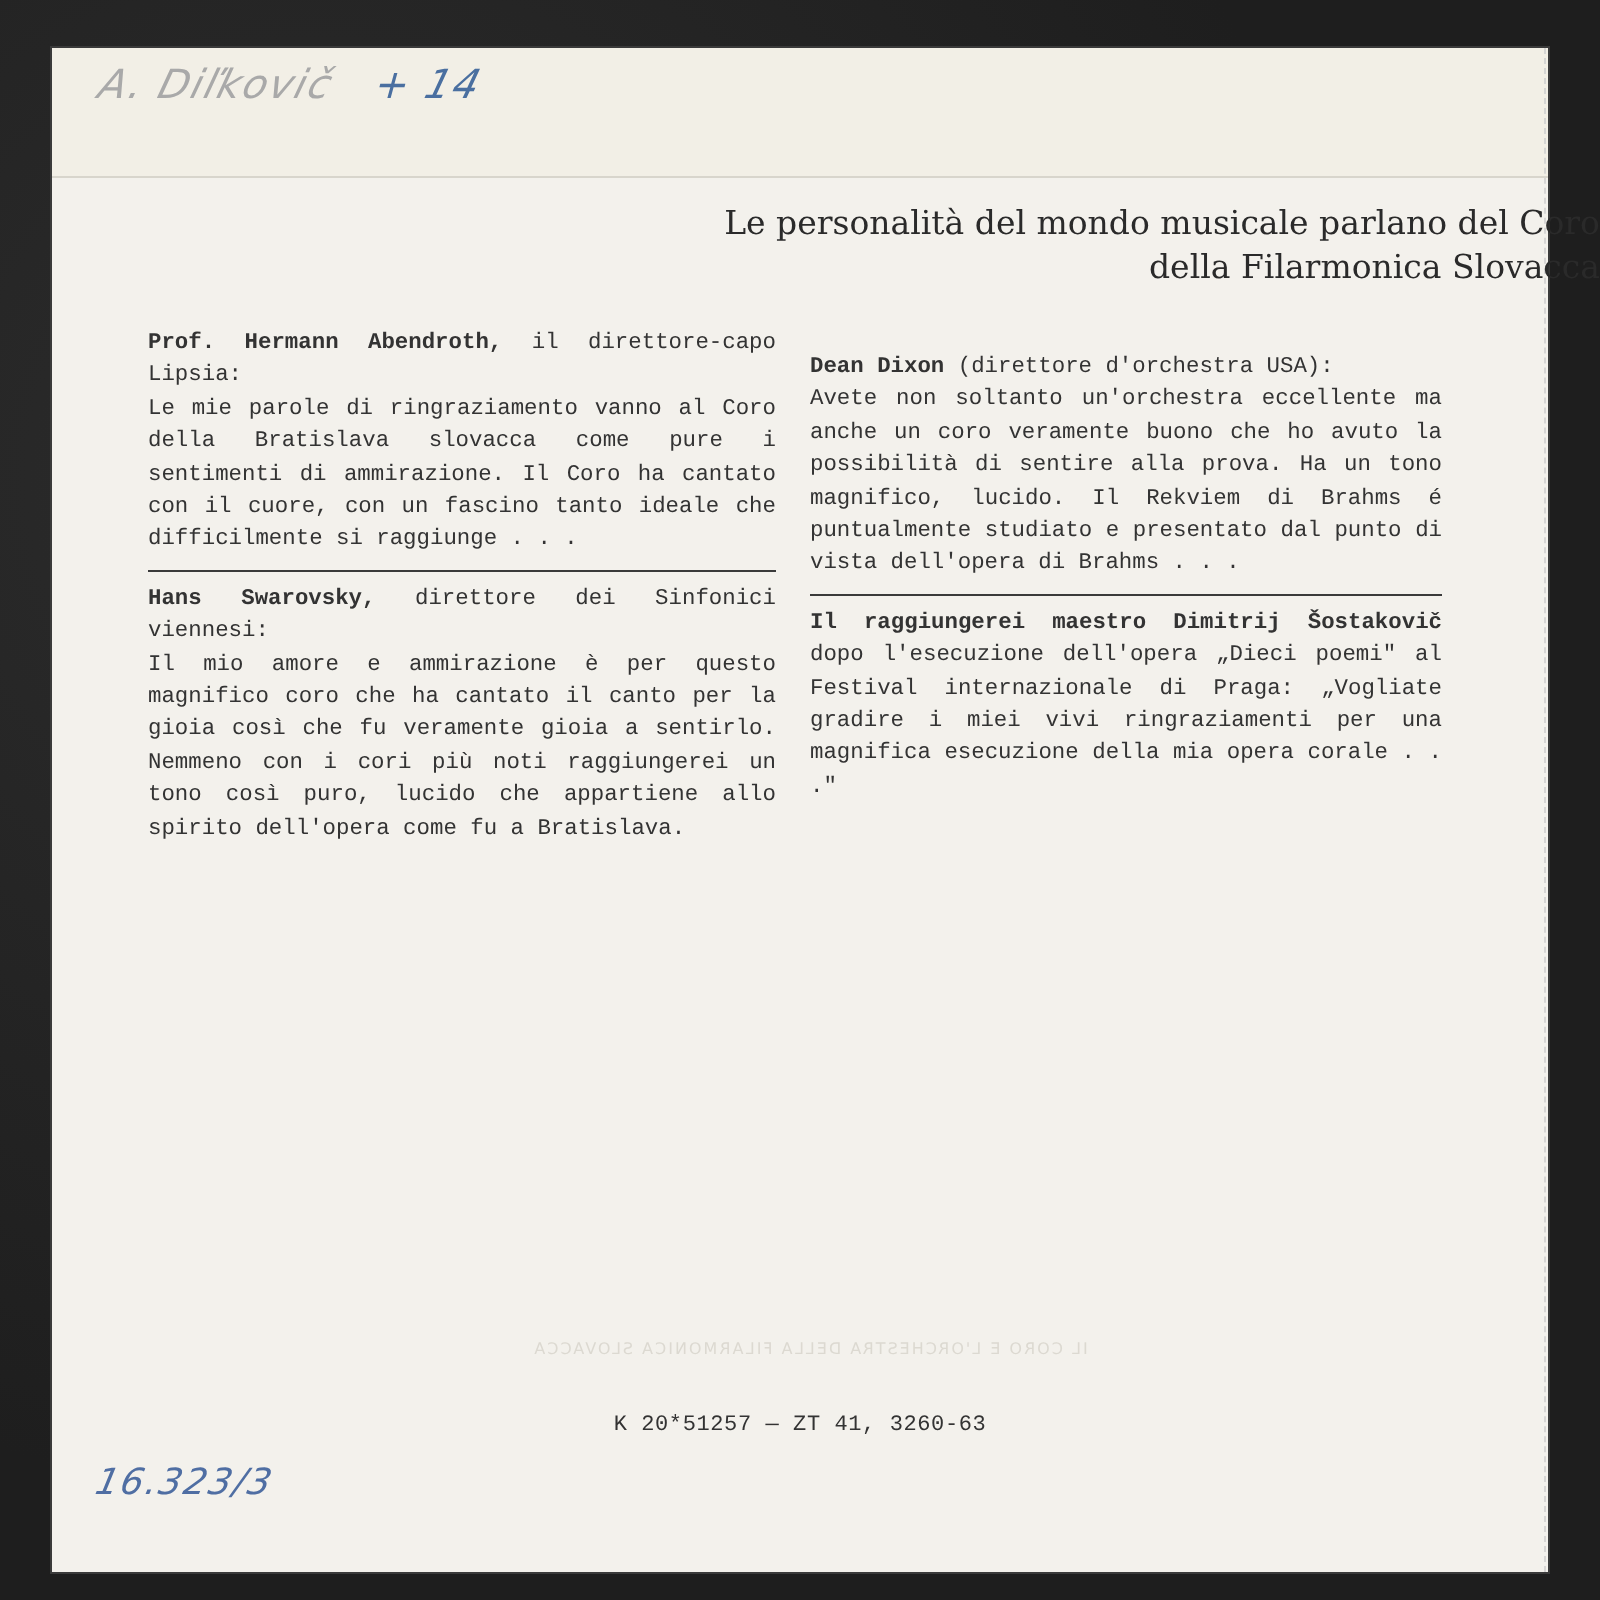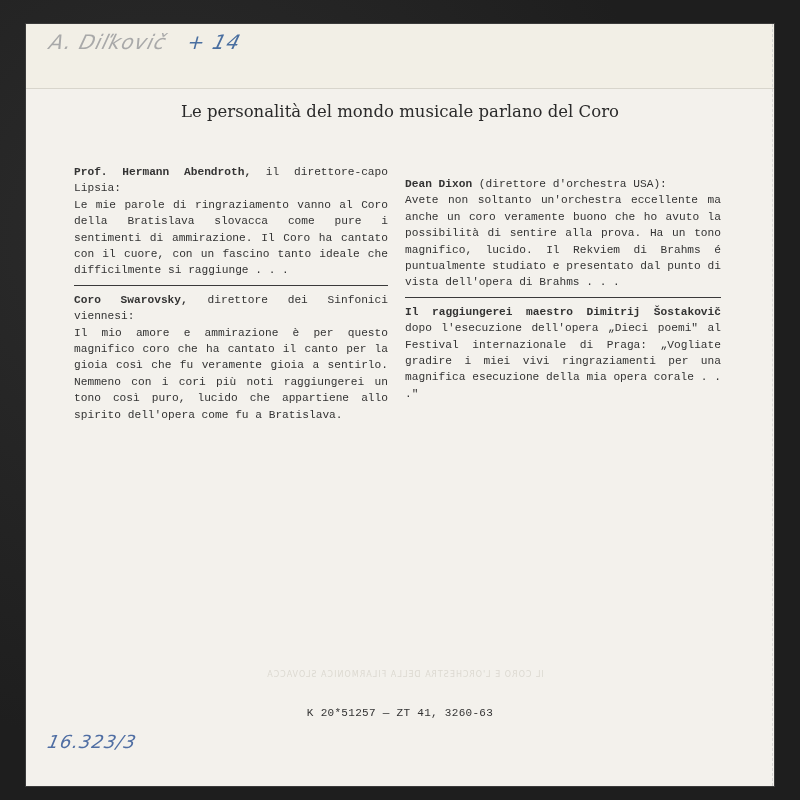--- a/index.html
+++ b/index.html
@@ -69,21 +69,21 @@
       top: 731px;
       font-size: 18px;
       color: #4f6ea3;
       transform: skewX(-12deg);
     }
     .title {
       position: absolute;
       left: 0;
       top: 101px;
       width: 800px;
-      text-align: center;
+      text-align: right;
       font-family: "DejaVu Serif", serif;
       font-size: 16.5px;
       line-height: 22px;
       color: #2a2a2a;
     }
     .col {
       position: absolute;
       font-family: Liberation Mono, monospace;
       font-size: 11.2px;
       line-height: 16.4px;
@@ -132,30 +132,31 @@
 <div class="card">
   <div class="card-top-strip"></div>
 </div>
 <div class="edge-right"></div>
 
 <div class="handwriting hw-top">A. Diľkovič</div>
 <div class="handwriting hw-top-num">+ 14</div>
 
 <div class="title">
   <div>Le personalità del mondo musicale parlano del Coro</div>
+  <div>della Filarmonica Slovacca</div>
 </div>
 
 <div class="col col-left" style="top:164px;">
   <p class="block">
     <span class="speaker">Prof. Hermann Abendroth,</span><span> il direttore-capo Lipsia:</span><br>
     <span>Le mie parole di ringraziamento vanno al Coro della Bratislava slovacca come pure i sentimenti di ammirazione. Il Coro ha cantato con il cuore, con un fascino tanto ideale che difficilmente si raggiunge . . .</span>
   </p>
   <hr class="rule">
   <p class="block">
-    <span class="speaker">Coro Swarovsky,</span><span> direttore dei Sinfonici viennesi:</span><br>
+    <span class="speaker">Hans Swarovsky,</span><span> direttore dei Sinfonici viennesi:</span><br>
     <span>Il mio amore e ammirazione è per questo magnifico coro che ha cantato il canto per la gioia così che fu veramente gioia a sentirlo. Nemmeno con i cori più noti raggiungerei un tono così puro, lucido che appartiene allo spirito dell'opera come fu a Bratislava.</span>
   </p>
 </div>
 
 <div class="col col-right" style="top:176px;">
   <p class="block">
     <span class="speaker">Dean Dixon</span><span> (direttore d'orchestra USA):</span><br>
     <span>Avete non soltanto un'orchestra eccellente ma anche un coro veramente buono che ho avuto la possibilità di sentire alla prova. Ha un tono magnifico, lucido. Il Rekviem di Brahms é puntualmente studiato e presentato dal punto di vista dell'opera di Brahms . . .</span>
   </p>
   <hr class="rule">

